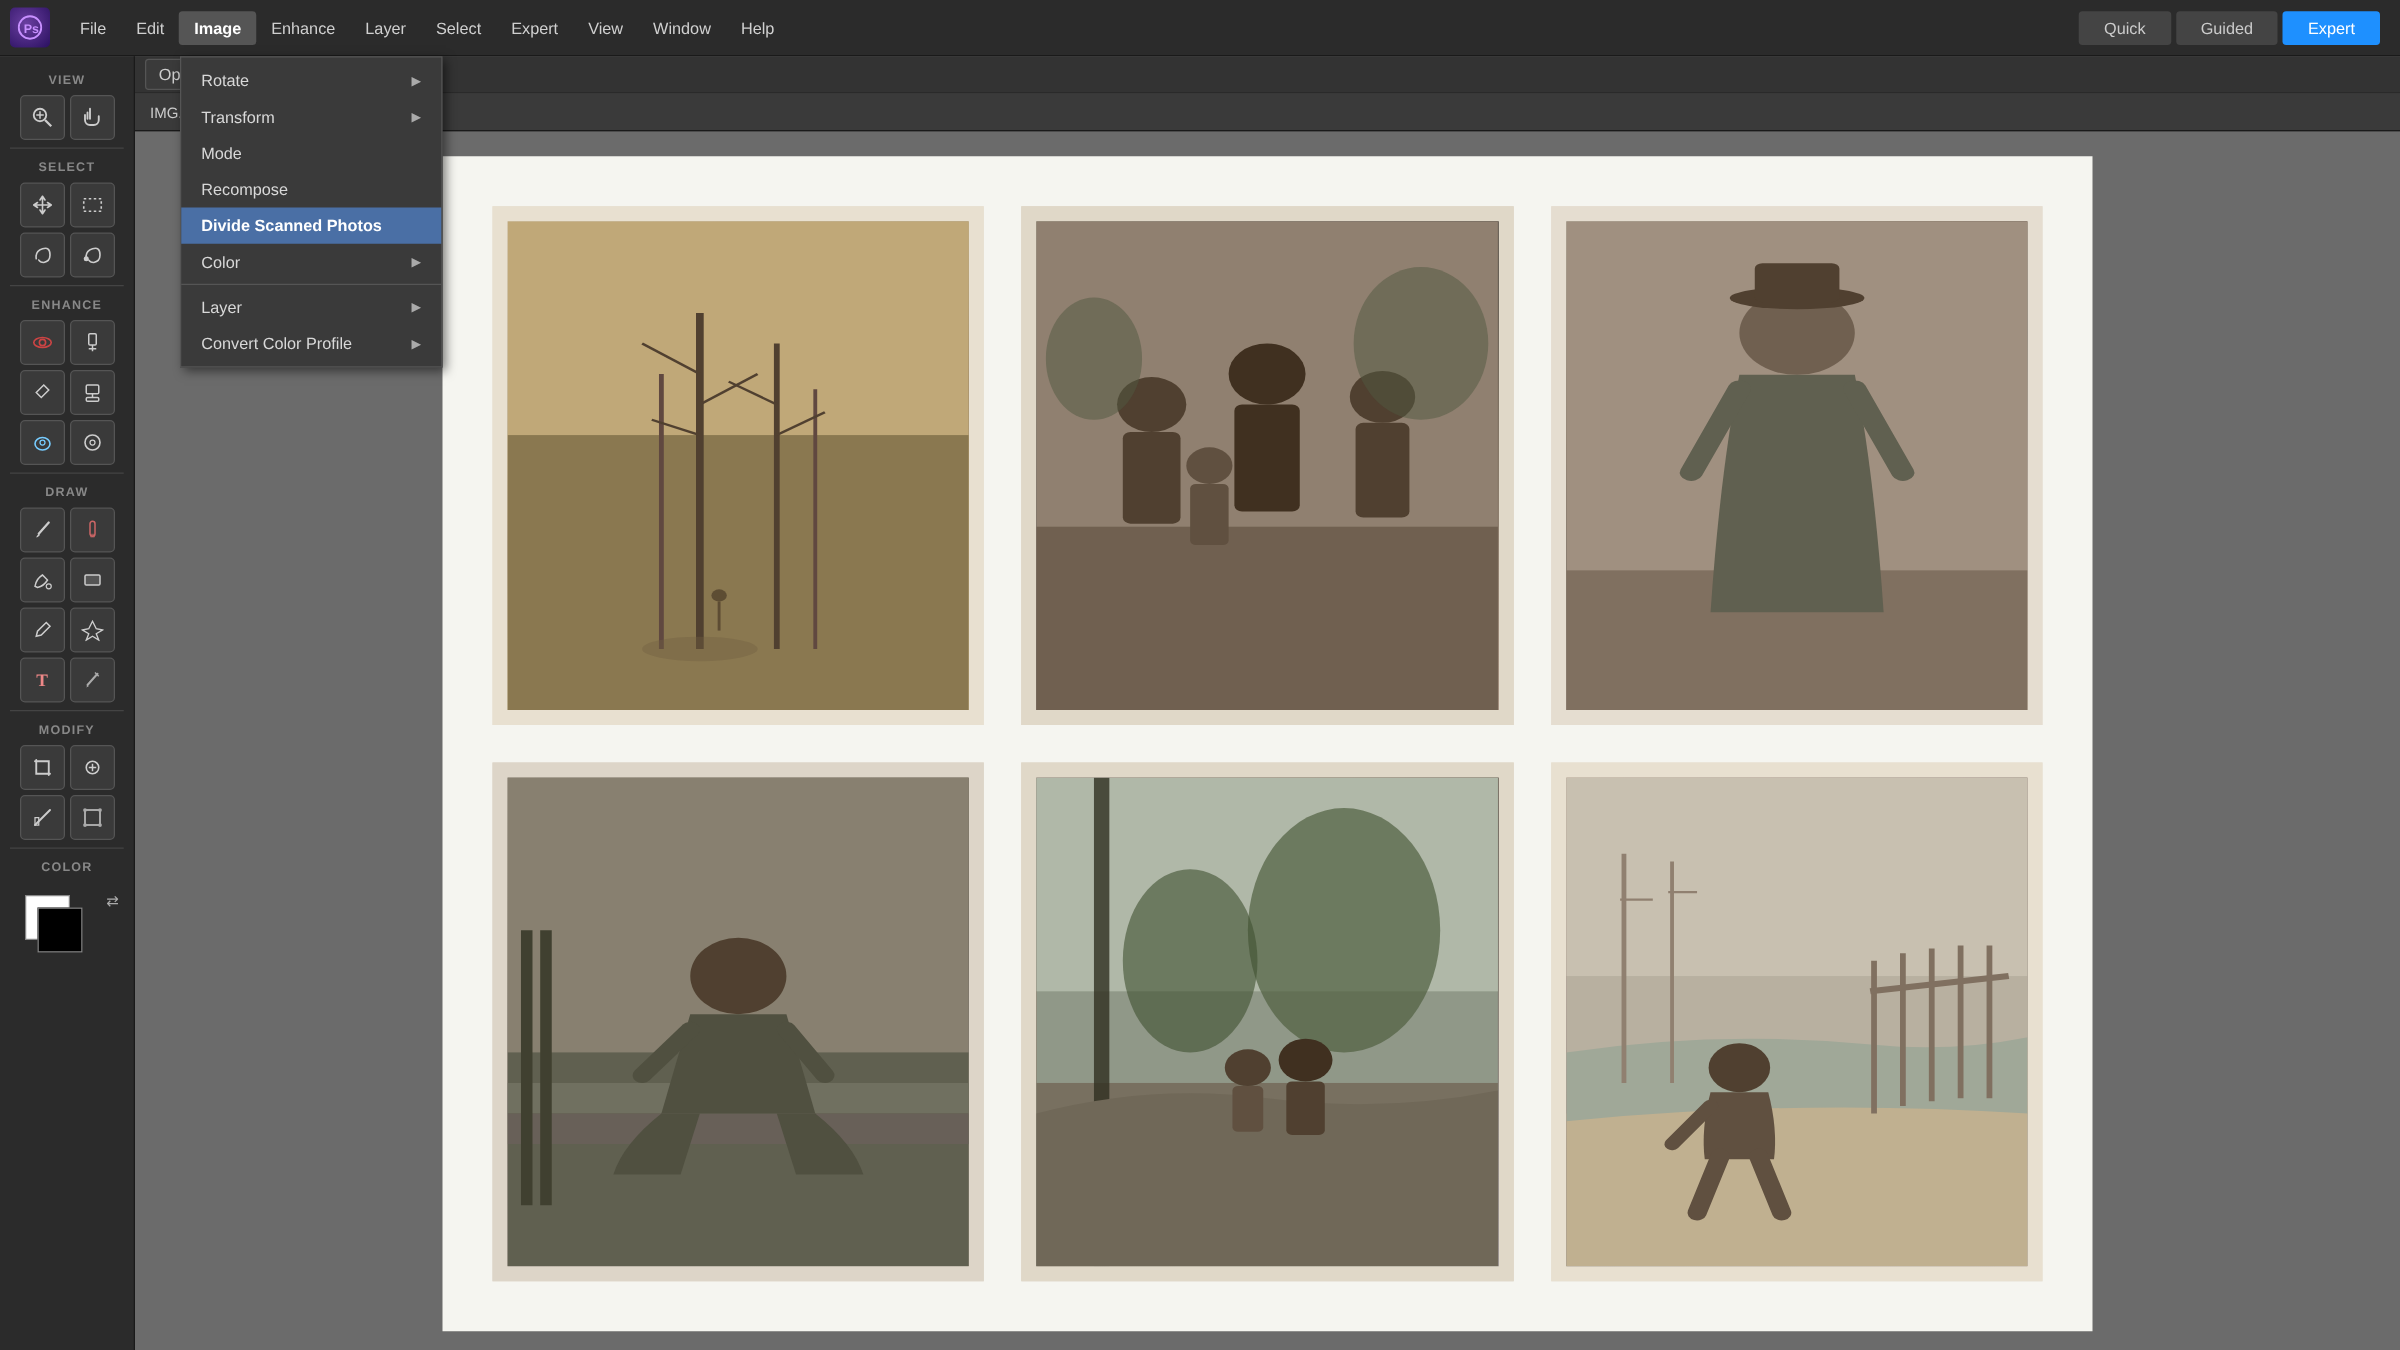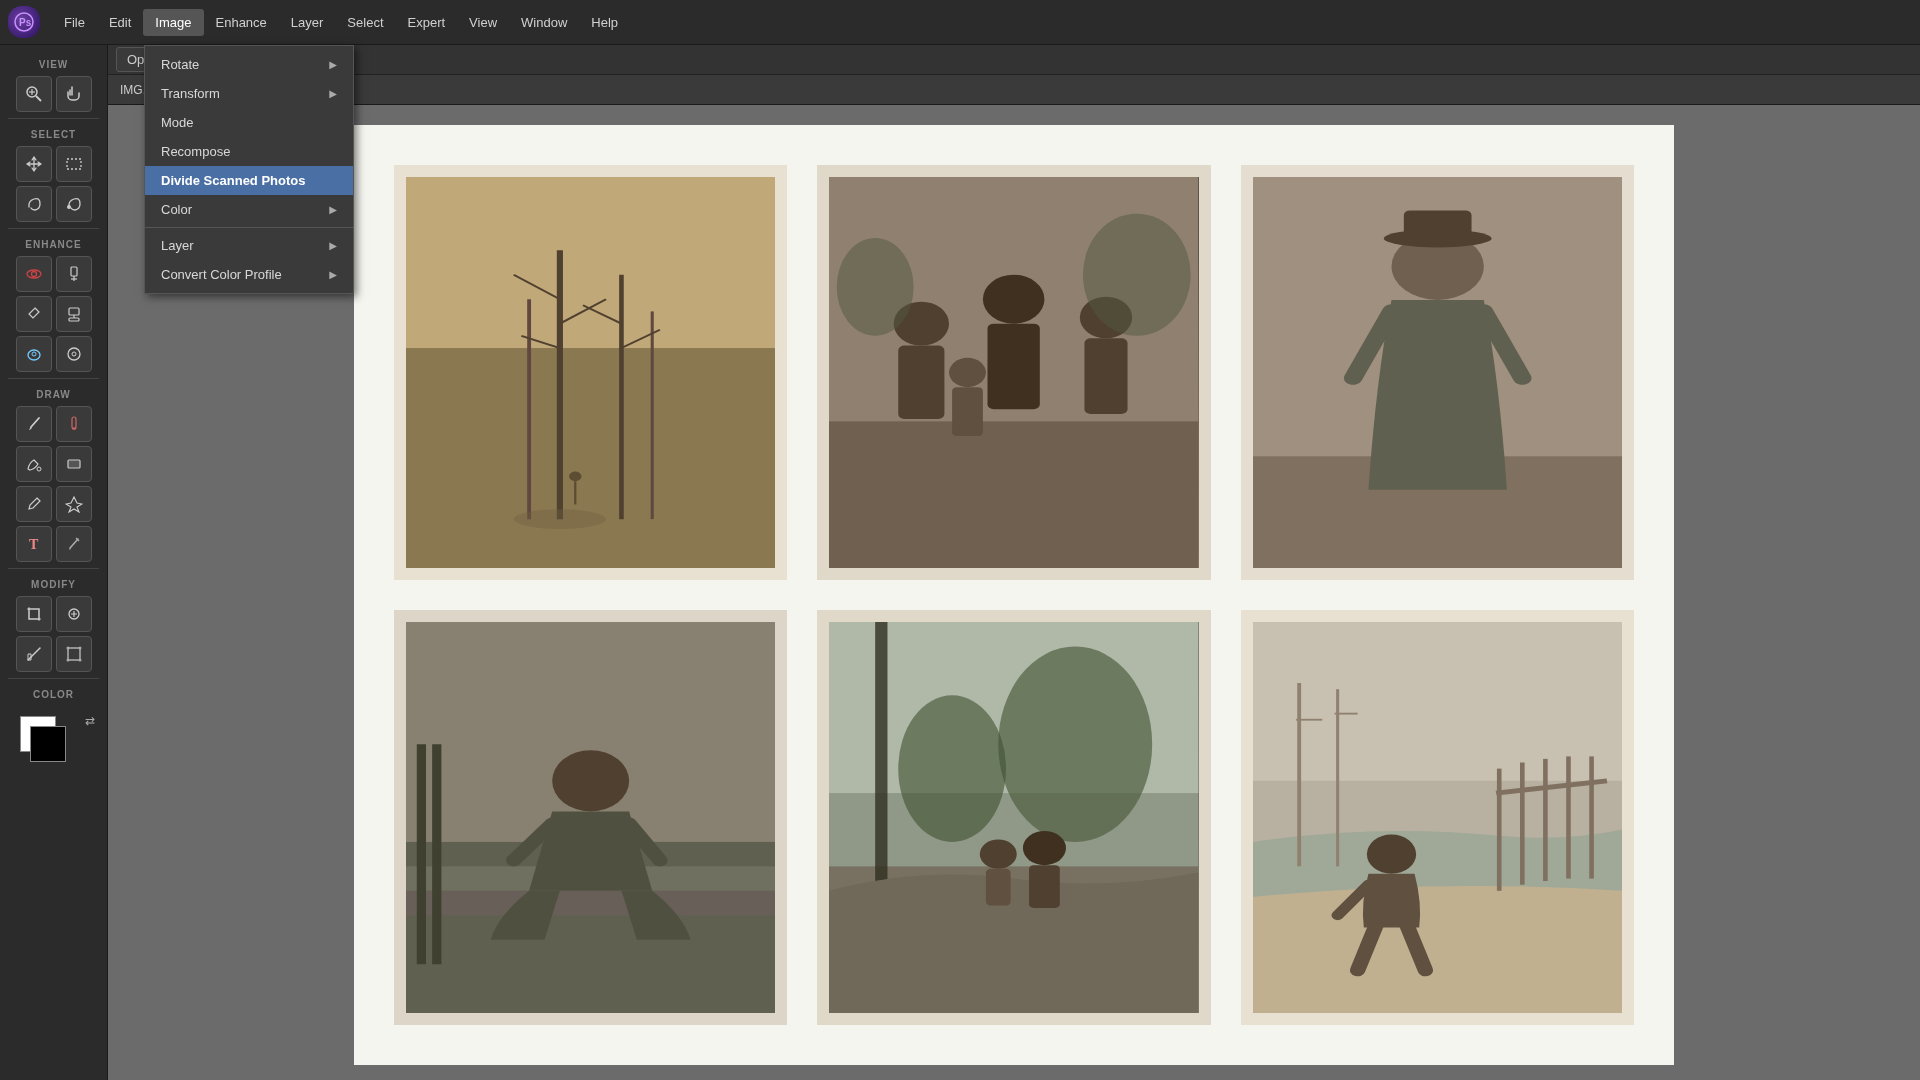--- a/index.html
+++ b/index.html
@@ -7,28 +7,28 @@
 
     
     #menubar {
       width: 100%; height: 45px; background: #2b2b2b;
       display: flex; align-items: center; padding: 0 8px;
       border-bottom: 1px solid #1a1a1a;
     }
     #app-logo {
       width: 32px; height: 32px; margin-right: 12px;
       background: radial-gradient(circle at 40% 40%, #6a3fa0, #2a1060);
-      border-radius: 14px; display: flex; align-items: center; justify-content: center;
+      border-radius: 4px; display: flex; align-items: center; justify-content: center;
       font-size: 16px; font-weight: bold; color: #c890ff;
     }
     .menu-item {
       padding: 6px 12px; cursor: pointer; color: #d0d0d0;
       border-radius: 3px; position: relative; text-align: center;
     }
-    .menu-item:hover, .menu-item.active { background: #444; }
+    .menu-item:hover, .menu-item.active { background: #444; font-weight: bold; }
     .menu-item.active { background: #555; color: #fff; }
 
     
     #image-dropdown {
       position: absolute; top: 45px; left: 144px;
       background: #3a3a3a; border: 1px solid #555;
       min-width: 210px; z-index: 1000; padding: 4px 0;
       box-shadow: 3px 3px 8px rgba(0,0,0,0.5);
     }
     .dropdown-item {
@@ -159,20 +159,25 @@
   <div class="menu-item">Edit</div>
   <div class="menu-item active">Image</div>
   <div class="menu-item">Enhance</div>
   <div class="menu-item">Layer</div>
   <div class="menu-item">Select</div>
   <div class="menu-item">Expert</div>
   <div class="menu-item">View</div>
   <div class="menu-item">Window</div>
   <div class="menu-item">Help</div>
 
+  <div id="right-tabs">
+    <button class="tab-btn">Quick</button>
+    <button class="tab-btn">Guided</button>
+    <button class="tab-btn active">Expert</button>
+  </div>
 </div>
 
 <div id="image-dropdown">
   <div class="dropdown-item">
     <span>Rotate</span>
     <span class="arrow">▶</span>
   </div>
   <div class="dropdown-item">
     <span>Transform</span>
     <span class="arrow">▶</span>

